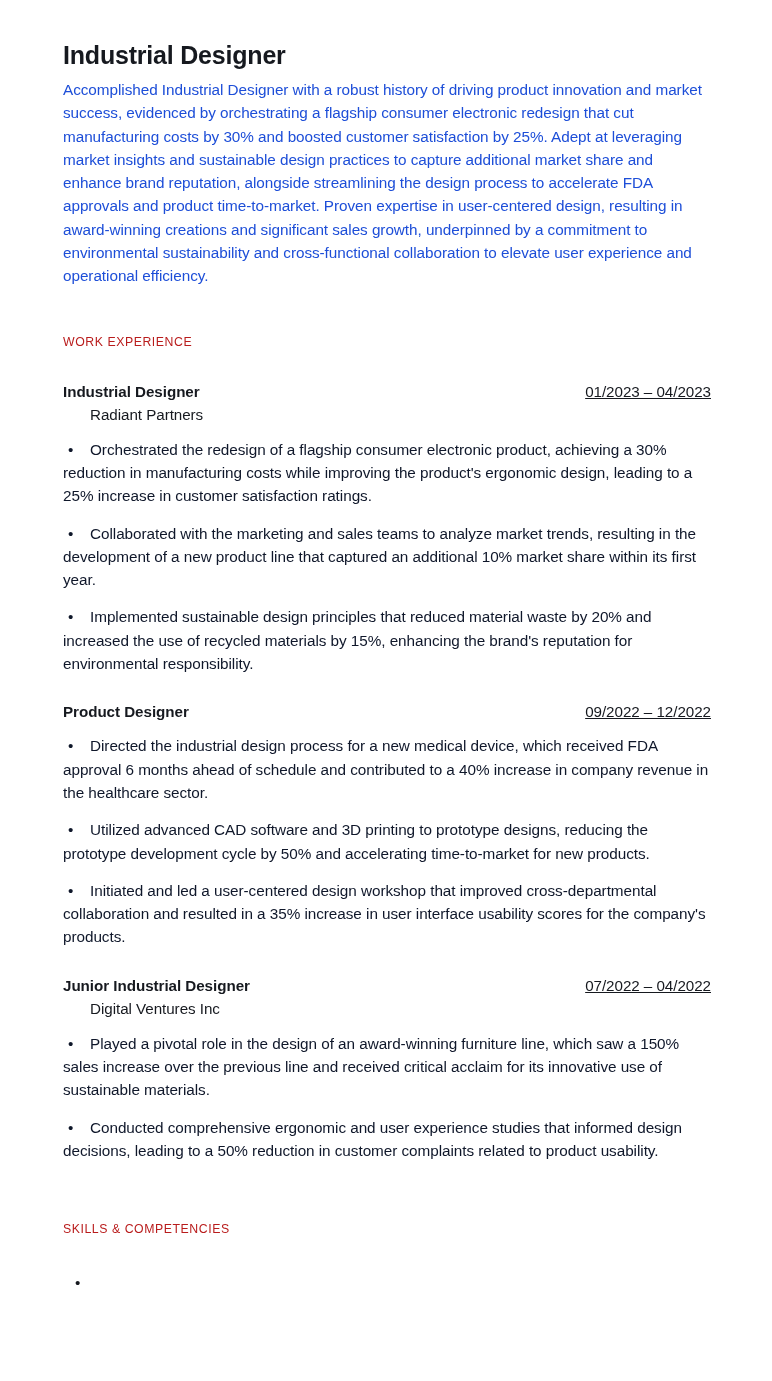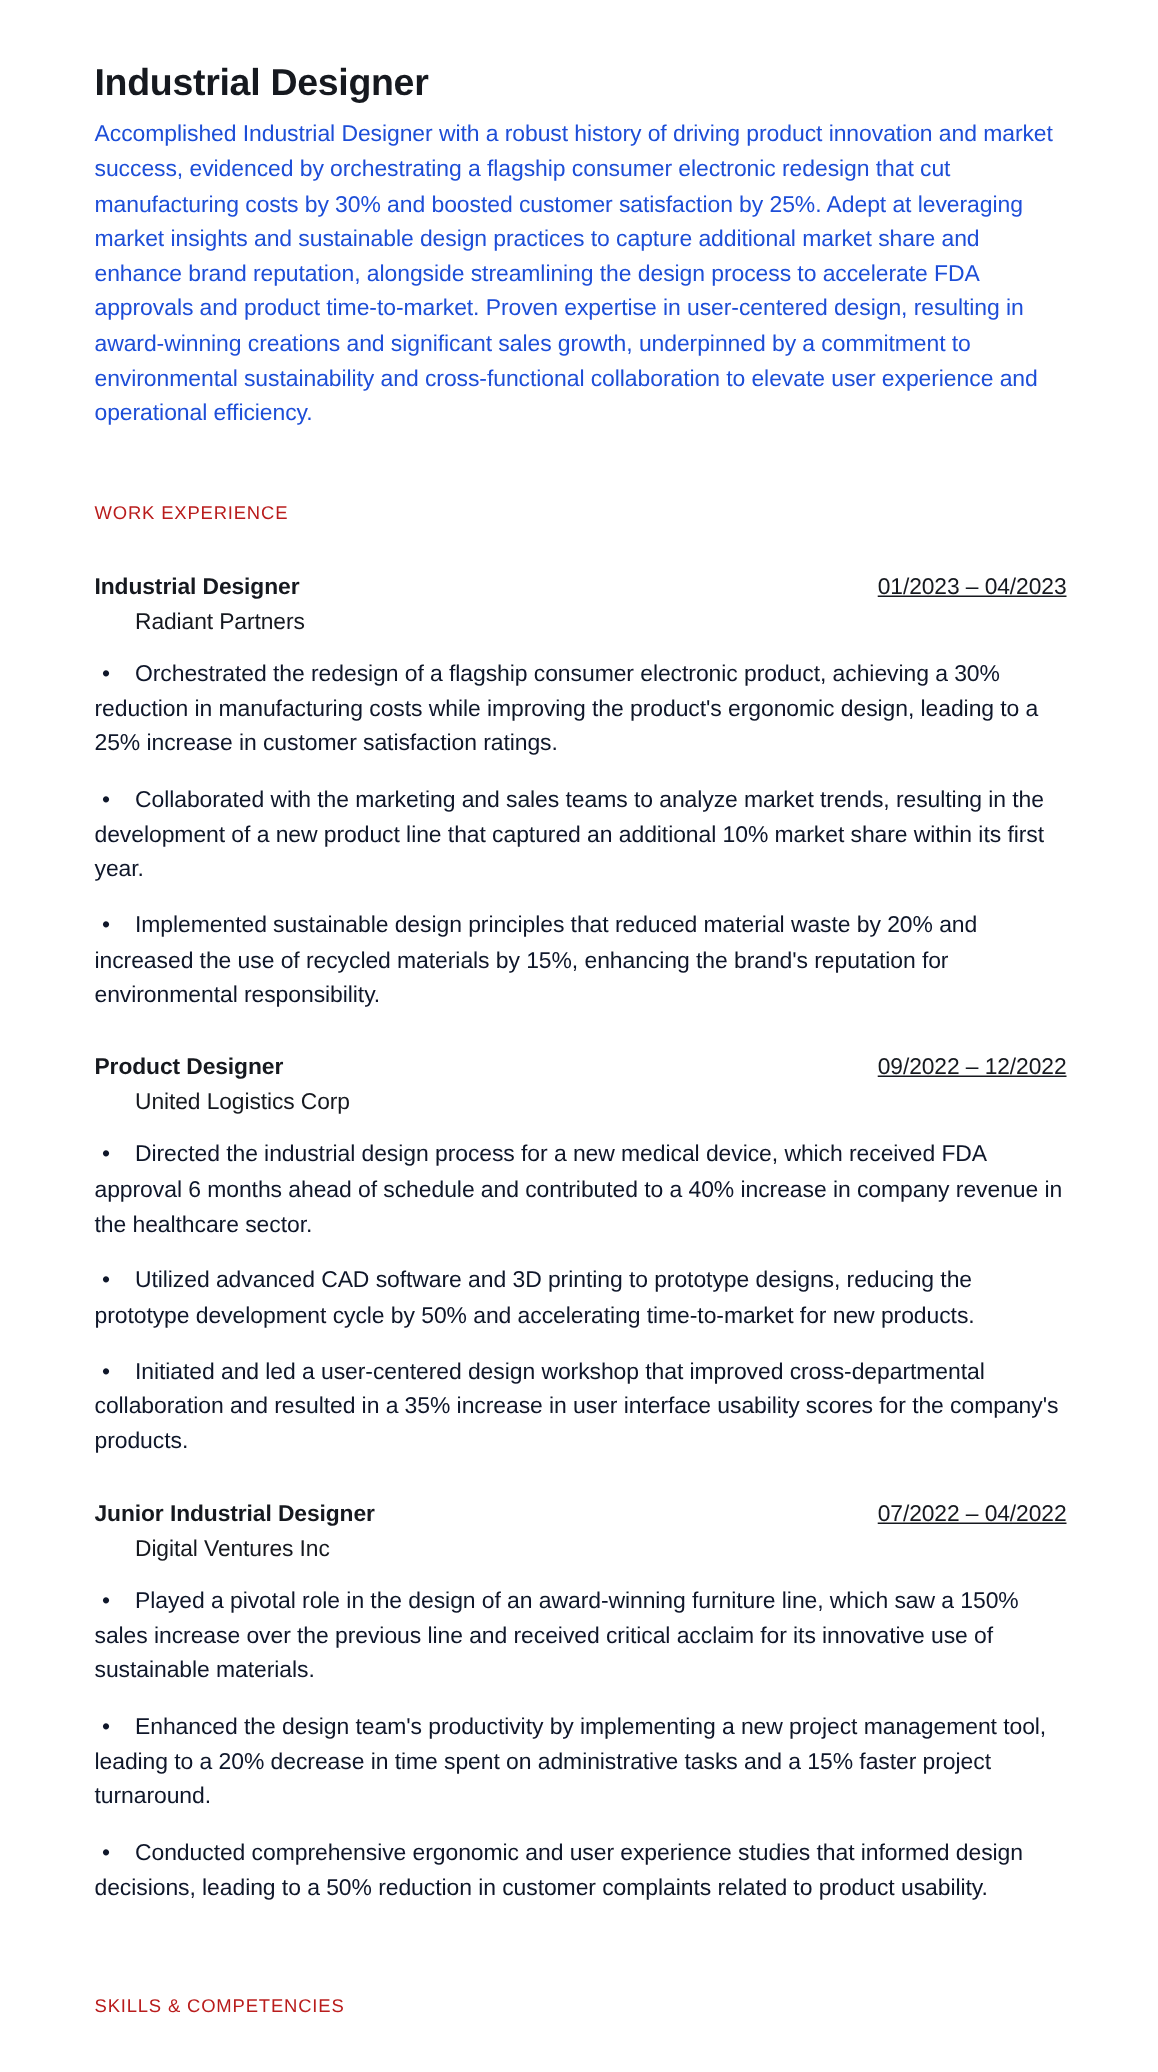--- a/index.html
+++ b/index.html
@@ -175,36 +175,34 @@
             <li><span class="b-dot">•</span><span>Orchestrated the redesign of a flagship consumer electronic product, achieving a 30% reduction in manufacturing costs while improving the product's ergonomic design, leading to a 25% increase in customer satisfaction ratings.</span></li>
             <li><span class="b-dot">•</span><span>Collaborated with the marketing and sales teams to analyze market trends, resulting in the development of a new product line that captured an additional 10% market share within its first year.</span></li>
             <li><span class="b-dot">•</span><span>Implemented sustainable design principles that reduced material waste by 20% and increased the use of recycled materials by 15%, enhancing the brand's reputation for environmental responsibility.</span></li>
           </ul>
         </div>
         <div class="entry">
           <div class="entry-head">
             <div class="entry-role">Product Designer</div>
             <div class="entry-dates">09/2022 – 12/2022</div>
           </div>
-          <div class="entry-company">United Logistics Corp</div>
           <ul class="bullets">
             <li><span class="b-dot">•</span><span>Directed the industrial design process for a new medical device, which received FDA approval 6 months ahead of schedule and contributed to a 40% increase in company revenue in the healthcare sector.</span></li>
             <li><span class="b-dot">•</span><span>Utilized advanced CAD software and 3D printing to prototype designs, reducing the prototype development cycle by 50% and accelerating time-to-market for new products.</span></li>
             <li><span class="b-dot">•</span><span>Initiated and led a user-centered design workshop that improved cross-departmental collaboration and resulted in a 35% increase in user interface usability scores for the company's products.</span></li>
           </ul>
         </div>
         <div class="entry">
           <div class="entry-head">
             <div class="entry-role">Junior Industrial Designer</div>
             <div class="entry-dates">07/2022 – 04/2022</div>
           </div>
           <div class="entry-company">Digital Ventures Inc</div>
           <ul class="bullets">
             <li><span class="b-dot">•</span><span>Played a pivotal role in the design of an award-winning furniture line, which saw a 150% sales increase over the previous line and received critical acclaim for its innovative use of sustainable materials.</span></li>
-            <li><span class="b-dot">•</span><span>Enhanced the design team's productivity by implementing a new project management tool, leading to a 20% decrease in time spent on administrative tasks and a 15% faster project turnaround.</span></li>
             <li><span class="b-dot">•</span><span>Conducted comprehensive ergonomic and user experience studies that informed design decisions, leading to a 50% reduction in customer complaints related to product usability.</span></li>
           </ul>
         </div>
       </div>
   </div>
 
   <div class="section section-skills">
     <div class="section-header">SKILLS &amp; COMPETENCIES</div>
     <ul class="skills-list" id="skills-list">
         <li><span class="b-dot">•</span></li>

